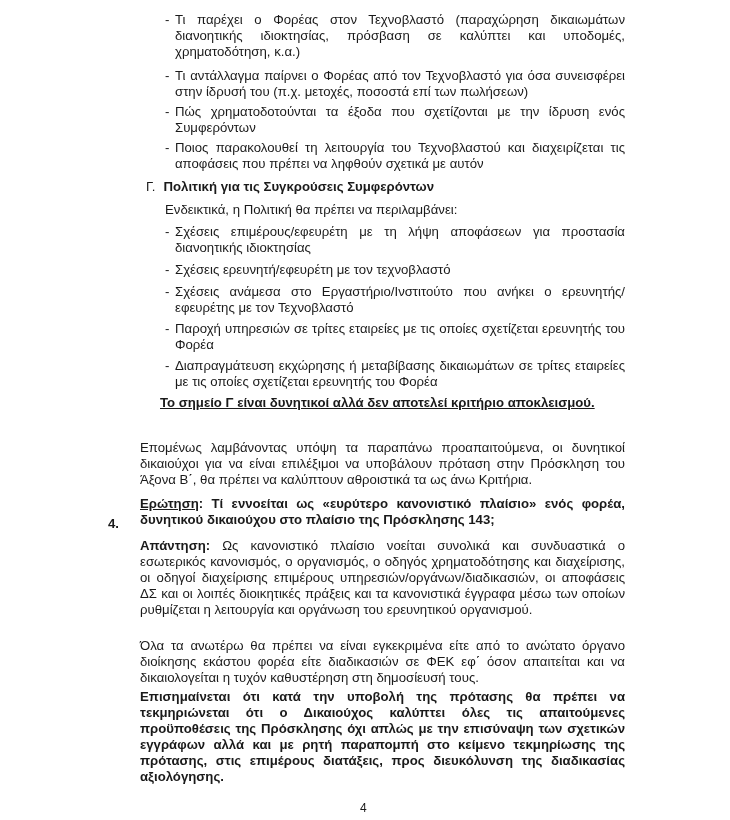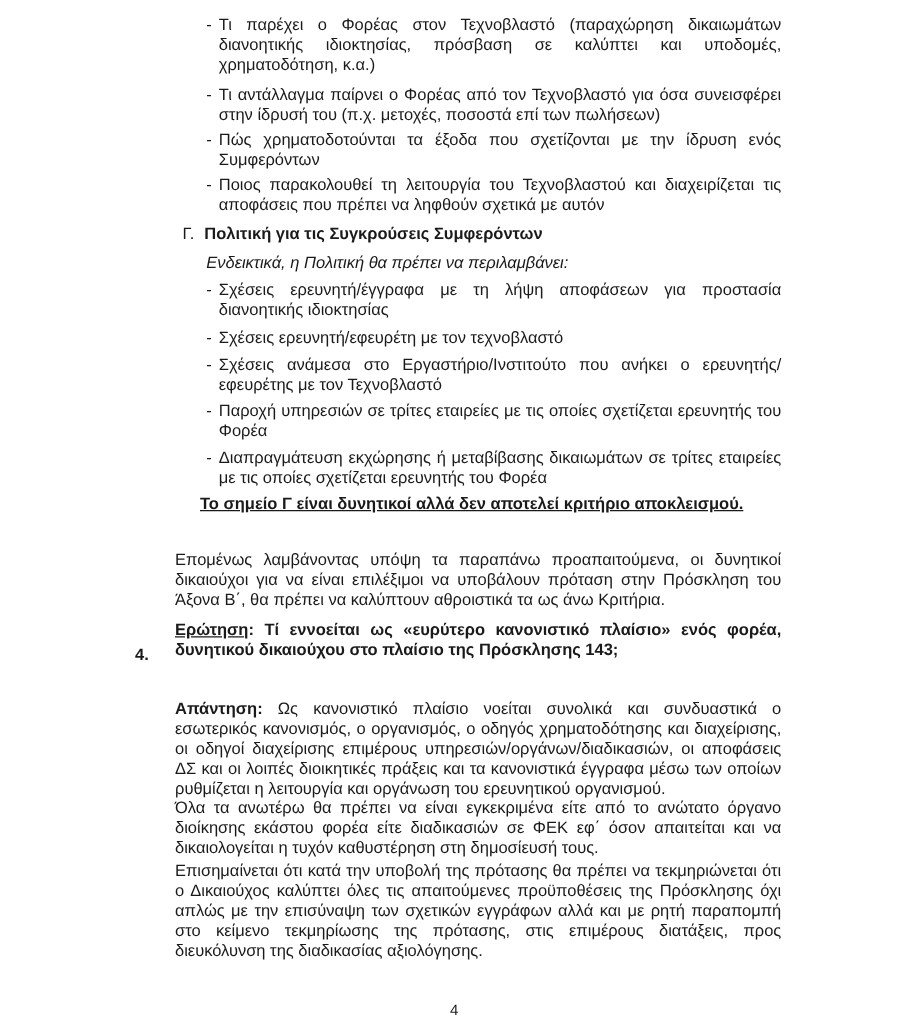--- a/index.html
+++ b/index.html
@@ -30,25 +30,25 @@
   <span class="txt">Πώς χρηματοδοτούνται τα έξοδα που σχετίζονται με την ίδρυση ενός Συμφερόντων</span>
 </div>
 <div class="bullet just" style="top:140px;">
   <span class="dash">-</span>
   <span class="txt">Ποιος παρακολουθεί τη λειτουργία του Τεχνοβλαστού και διαχειρίζεται τις αποφάσεις που πρέπει να ληφθούν σχετικά με αυτόν</span>
 </div>
 
 <div class="abs bold" style="left:146px; top:179px;">
   <span style="font-weight:normal; margin-right:8px;">Γ.</span><span>Πολιτική για τις Συγκρούσεις Συμφερόντων</span>
 </div>
-<div class="abs" style="left:165px; top:202px;font-style:italic;">Ενδεικτικά, η Πολιτική θα πρέπει να περιλαμβάνει:</div>
+<div class="abs" style="left:165px; top:202px;">Ενδεικτικά, η Πολιτική θα πρέπει να περιλαμβάνει:</div>
 
 <div class="bullet just" style="top:224px;">
   <span class="dash">-</span>
-  <span class="txt">Σχέσεις ερευνητή/έγγραφα με τη λήψη αποφάσεων για προστασία διανοητικής ιδιοκτησίας</span>
+  <span class="txt">Σχέσεις επιμέρους/εφευρέτη με τη λήψη αποφάσεων για προστασία διανοητικής ιδιοκτησίας</span>
 </div>
 <div class="bullet just" style="top:262px;">
   <span class="dash">-</span>
   <span class="txt">Σχέσεις ερευνητή/εφευρέτη με τον τεχνοβλαστό</span>
 </div>
 <div class="bullet just" style="top:284px;">
   <span class="dash">-</span>
   <span class="txt">Σχέσεις ανάμεσα στο Εργαστήριο/Ινστιτούτο που ανήκει ο ερευνητής/ εφευρέτης με τον Τεχνοβλαστό</span>
 </div>
 <div class="bullet just" style="top:321px;">
@@ -62,21 +62,21 @@
 
 <div class="abs bold u" style="left:160px; top:395px;">Το σημείο Γ είναι δυνητικοί αλλά δεν αποτελεί κριτήριο αποκλεισμού.</div>
 
 <div class="para just" style="top:440px;">Επομένως λαμβάνοντας υπόψη τα παραπάνω προαπαιτούμενα, οι δυνητικοί δικαιούχοι για να είναι επιλέξιμοι να υποβάλουν πρόταση στην Πρόσκληση του Άξονα Β΄, θα πρέπει να καλύπτουν αθροιστικά τα ως άνω Κριτήρια.</div>
 
 <div class="abs bold" style="left:108px; top:516px;">4.</div>
 <div class="para just bold" style="top:496px;">
   <span class="u">Ερώτηση</span><span>: Τί εννοείται ως «ευρύτερο κανονιστικό πλαίσιο» ενός φορέα, δυνητικού δικαιούχου στο πλαίσιο της Πρόσκλησης 143;</span>
 </div>
 
-<div class="para just" style="top:559px;">
+<div class="para just" style="top:538px;">
   <span class="bold">Απάντηση:</span><span> Ως κανονιστικό πλαίσιο νοείται συνολικά και συνδυαστικά ο εσωτερικός κανονισμός,  ο οργανισμός, ο οδηγός χρηματοδότησης και διαχείρισης, οι οδηγοί διαχείρισης επιμέρους υπηρεσιών/οργάνων/διαδικασιών, οι αποφάσεις ΔΣ και οι λοιπές διοικητικές πράξεις και τα κανονιστικά έγγραφα μέσω των οποίων ρυθμίζεται η λειτουργία και οργάνωση του ερευνητικού οργανισμού.</span>
 </div>
 
 <div class="para just" style="top:638px;">Όλα τα ανωτέρω θα πρέπει να είναι εγκεκριμένα είτε από το ανώτατο όργανο διοίκησης εκάστου φορέα είτε διαδικασιών σε ΦΕΚ εφ΄ όσον απαιτείται και να δικαιολογείται η τυχόν καθυστέρηση στη δημοσίευσή τους.</div>
 
-<div class="para just" style="top:689px;">Επισημαίνεται ότι κατά την υποβολή της πρότασης θα πρέπει να τεκμηριώνεται ότι ο Δικαιούχος καλύπτει όλες τις απαιτούμενες προϋποθέσεις της Πρόσκλησης όχι απλώς με την επισύναψη των σχετικών εγγράφων αλλά και με ρητή παραπομπή στο κείμενο τεκμηρίωσης της πρότασης, στις επιμέρους διατάξεις, προς διευκόλυνση της διαδικασίας αξιολόγησης.</div>
+<div class="para just" style="top:689px;font-weight:bold;">Επισημαίνεται ότι κατά την υποβολή της πρότασης θα πρέπει να τεκμηριώνεται ότι ο Δικαιούχος καλύπτει όλες τις απαιτούμενες προϋποθέσεις της Πρόσκλησης όχι απλώς με την επισύναψη των σχετικών εγγράφων αλλά και με ρητή παραπομπή στο κείμενο τεκμηρίωσης της πρότασης, στις επιμέρους διατάξεις, προς διευκόλυνση της διαδικασίας αξιολόγησης.</div>
 
 <div class="abs" style="left:360px; top:800px; font-size:12px;">4</div>
 
 </body></html>

